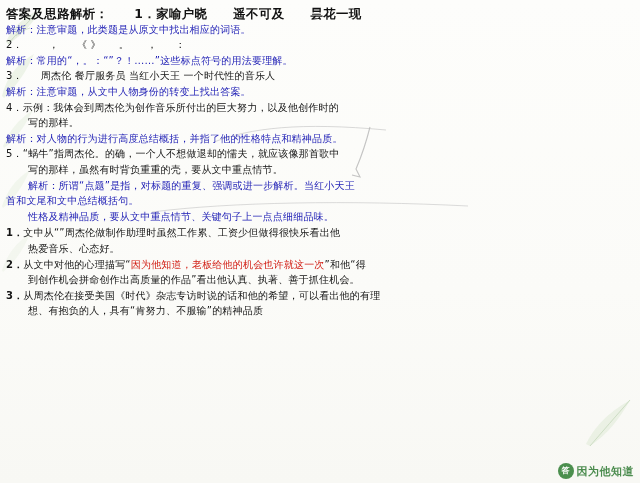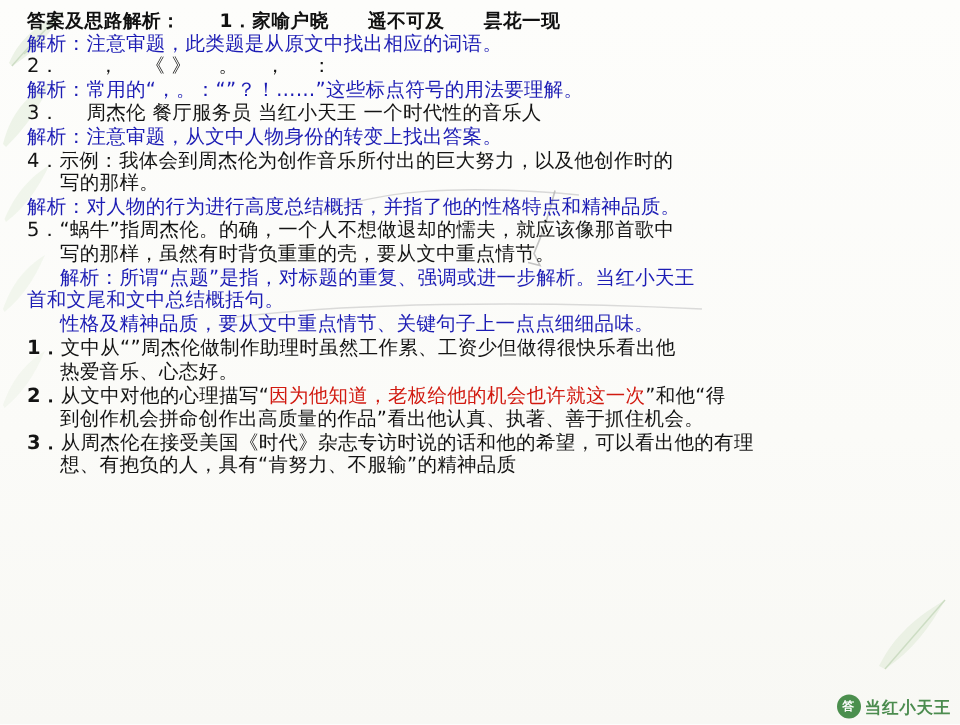--- a/index.html
+++ b/index.html
@@ -12,26 +12,26 @@
     background: #ffffff;
     font-family: "DejaVu Sans", "Liberation Sans", sans-serif;
     overflow: hidden;
     position: relative;
   }
   .page {
     position: relative;
     width: 640px;
     height: 483px;
     background: linear-gradient(180deg, #fdfdfb 0%, #fbfbf8 60%, #f8f8f4 100%);
-    padding: 4px 6px 0 18px;
+    padding: 4px 6px 0 6px;
     box-sizing: border-box;
     overflow: hidden;
   }
   .line {
-    font-size: 13px;
+    font-size: 10px;
     line-height: 15.6px;
     color: #141414;
     letter-spacing: 0.2px;
     white-space: normal;
     position: relative;
     z-index: 3;
   }
   .idt { padding-left: 22px; }
   .bold { font-weight: bold; }
   .blue { color: #1c1cb4; }
@@ -214,16 +214,16 @@
 
   <div class="line">
     <span class="bold">3．</span><span>从周杰伦在接受美国《时代》杂志专访时说的话和他的希望，可以看出他的有理</span>
   </div>
   <div class="line idt">
     <span>想、有抱负的人，具有“肯努力、不服输”的精神品质</span>
   </div>
 
   <div class="watermark">
     <span class="wm-badge">答</span>
-    <span class="wm-text">当红小天王</span>
+    <span class="wm-text">因为他知道</span>
   </div>
 
 </div>
 
 </body></html>

